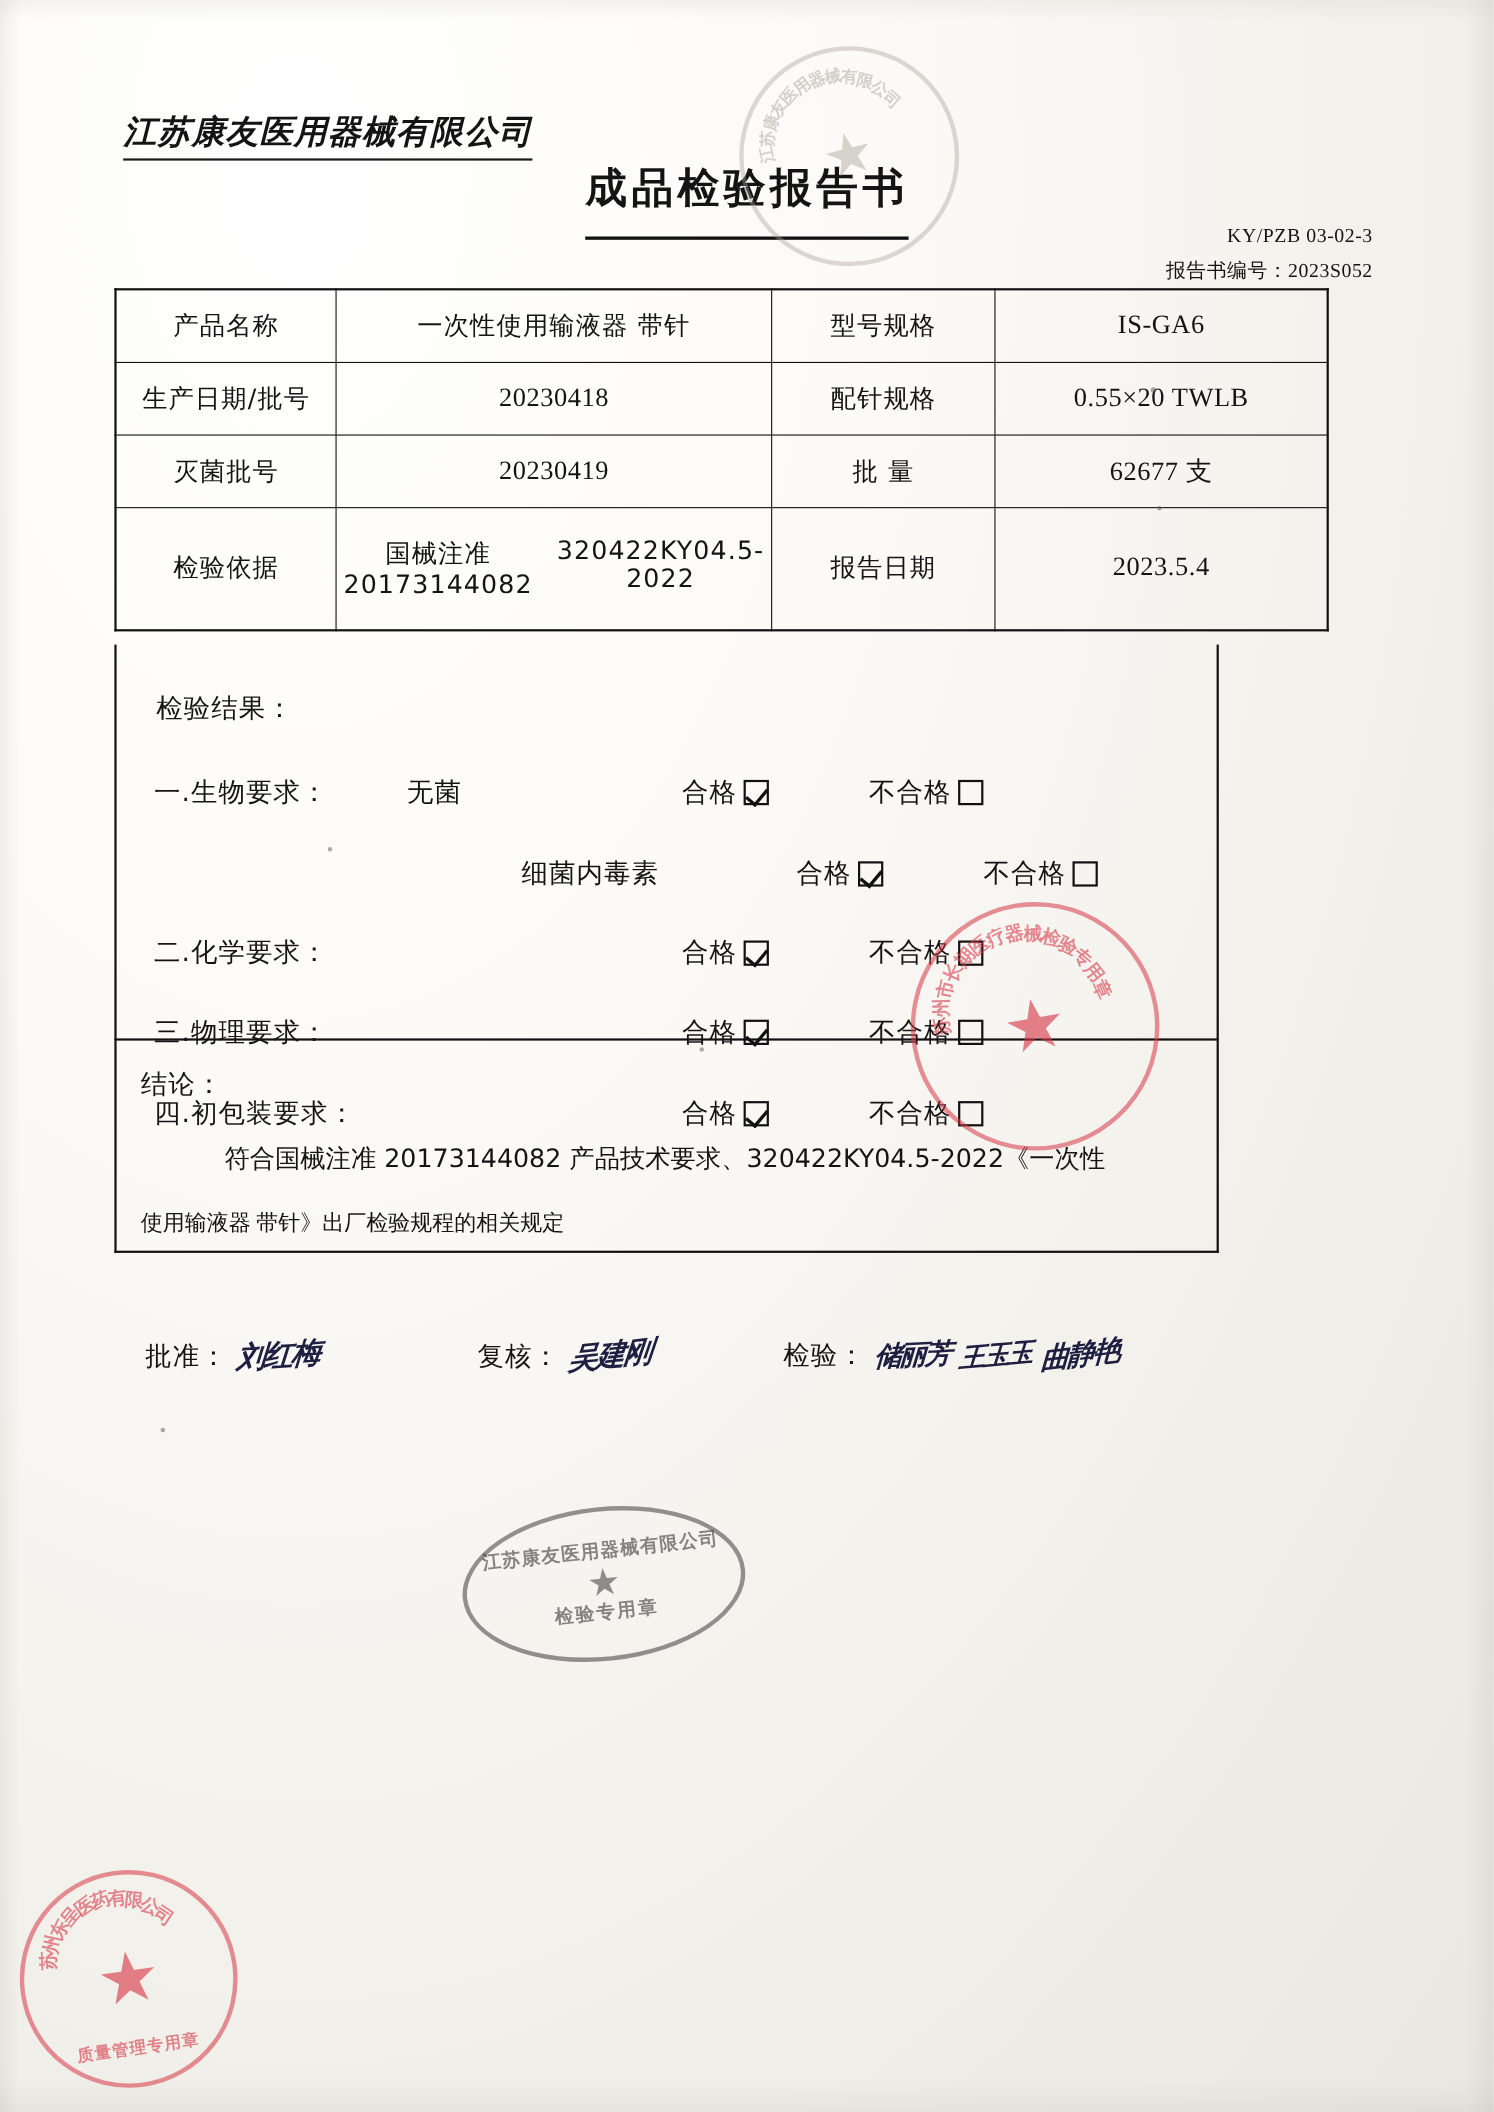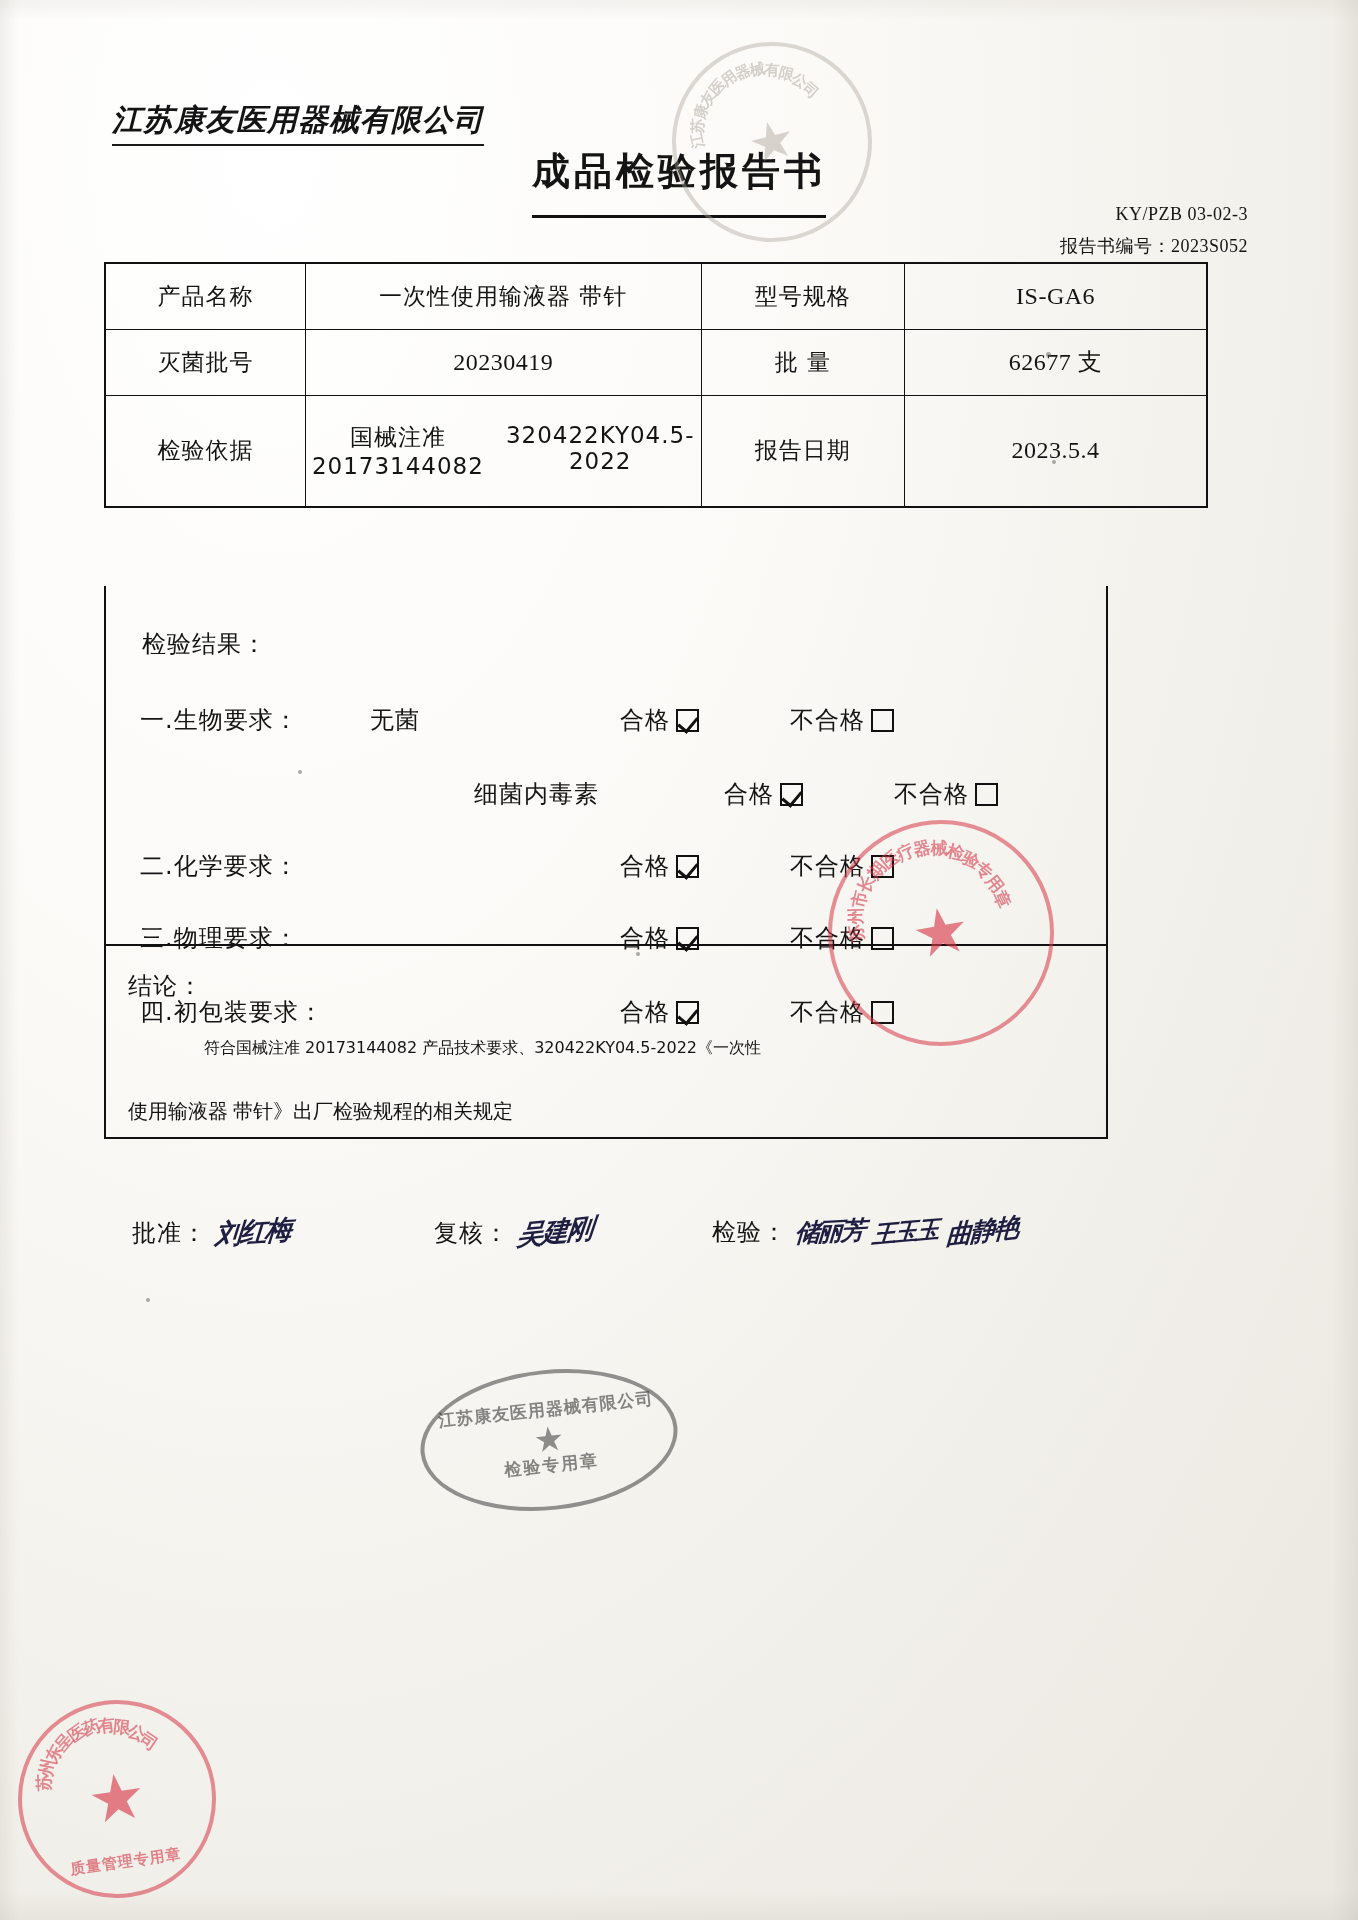--- a/index.html
+++ b/index.html
@@ -126,21 +126,21 @@
   
   .conclusion{
     position:absolute;left:104px;top:946px;width:1004px;height:193px;
     border:2px solid #111;border-top:none;box-sizing:border-box;
   }
   .conc-label{
     position:absolute;left:22px;top:24px;font-size:24px;
     font-family:"DejaVu Sans","Liberation Sans",sans-serif;letter-spacing:1px;
   }
   .conc-l1{
-    position:absolute;left:98px;top:92px;right:14px;font-size:16px;
+    position:absolute;left:98px;top:92px;right:14px;font-size:23px;
     font-family:"DejaVu Sans","Liberation Sans",sans-serif;letter-spacing:0px;white-space:nowrap;
   }
   .conc-l2{
     position:absolute;left:22px;top:152px;right:14px;font-size:20px;
     font-family:Liberation Serif, serif;letter-spacing:0px;white-space:nowrap;
   }
 
   
   .sig-row{position:absolute;left:104px;top:1196px;width:1010px;height:80px;}
   .sig{position:absolute;font-size:24px;font-family:"DejaVu Sans","Liberation Sans",sans-serif;letter-spacing:1px;}
@@ -243,20 +243,26 @@
     <span>报告书编号：</span><span>2023S052</span>
   </div>
 
   <table class="table">
     <tbody>
         <tr class="r-h">
       <td class="c-label">产品名称</td>
       <td class="c-val1">一次性使用输液器 带针</td>
       <td class="c-label2">型号规格</td>
       <td class="c-val2 num">IS-GA6</td>
+    </tr>
+    <tr class="r-n">
+      <td class="c-label">生产日期/批号</td>
+      <td class="c-val1 num">20230418</td>
+      <td class="c-label2">配针规格</td>
+      <td class="c-val2 num">0.55×20 TWLB</td>
     </tr>
     <tr class="r-n">
       <td class="c-label">灭菌批号</td>
       <td class="c-val1 num">20230419</td>
       <td class="c-label2 spaced">批  量</td>
       <td class="c-val2 num">62677 支</td>
     </tr>
     <tr class="r-basis">
       <td class="c-label">检验依据</td>
       <td class="c-val1">

